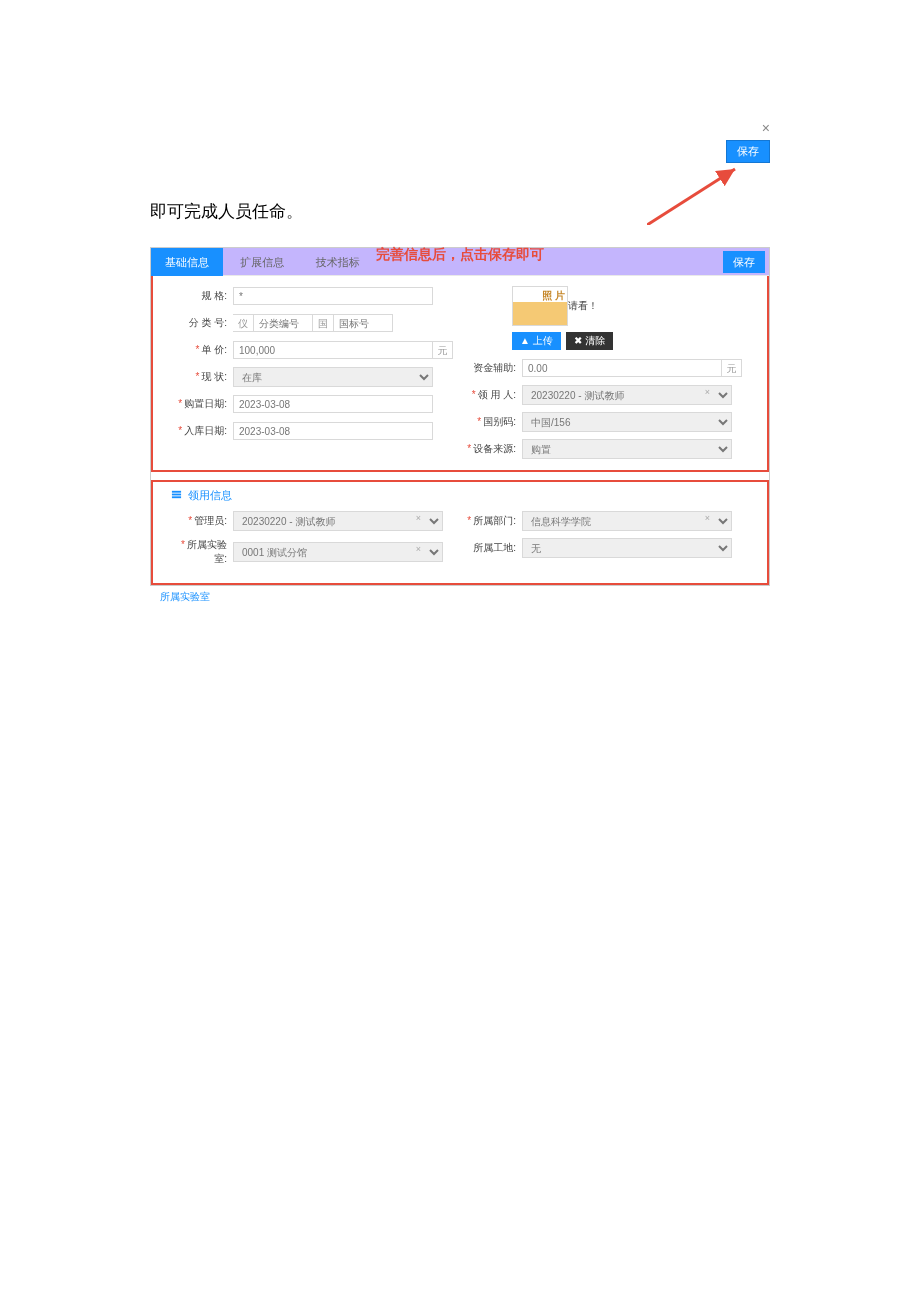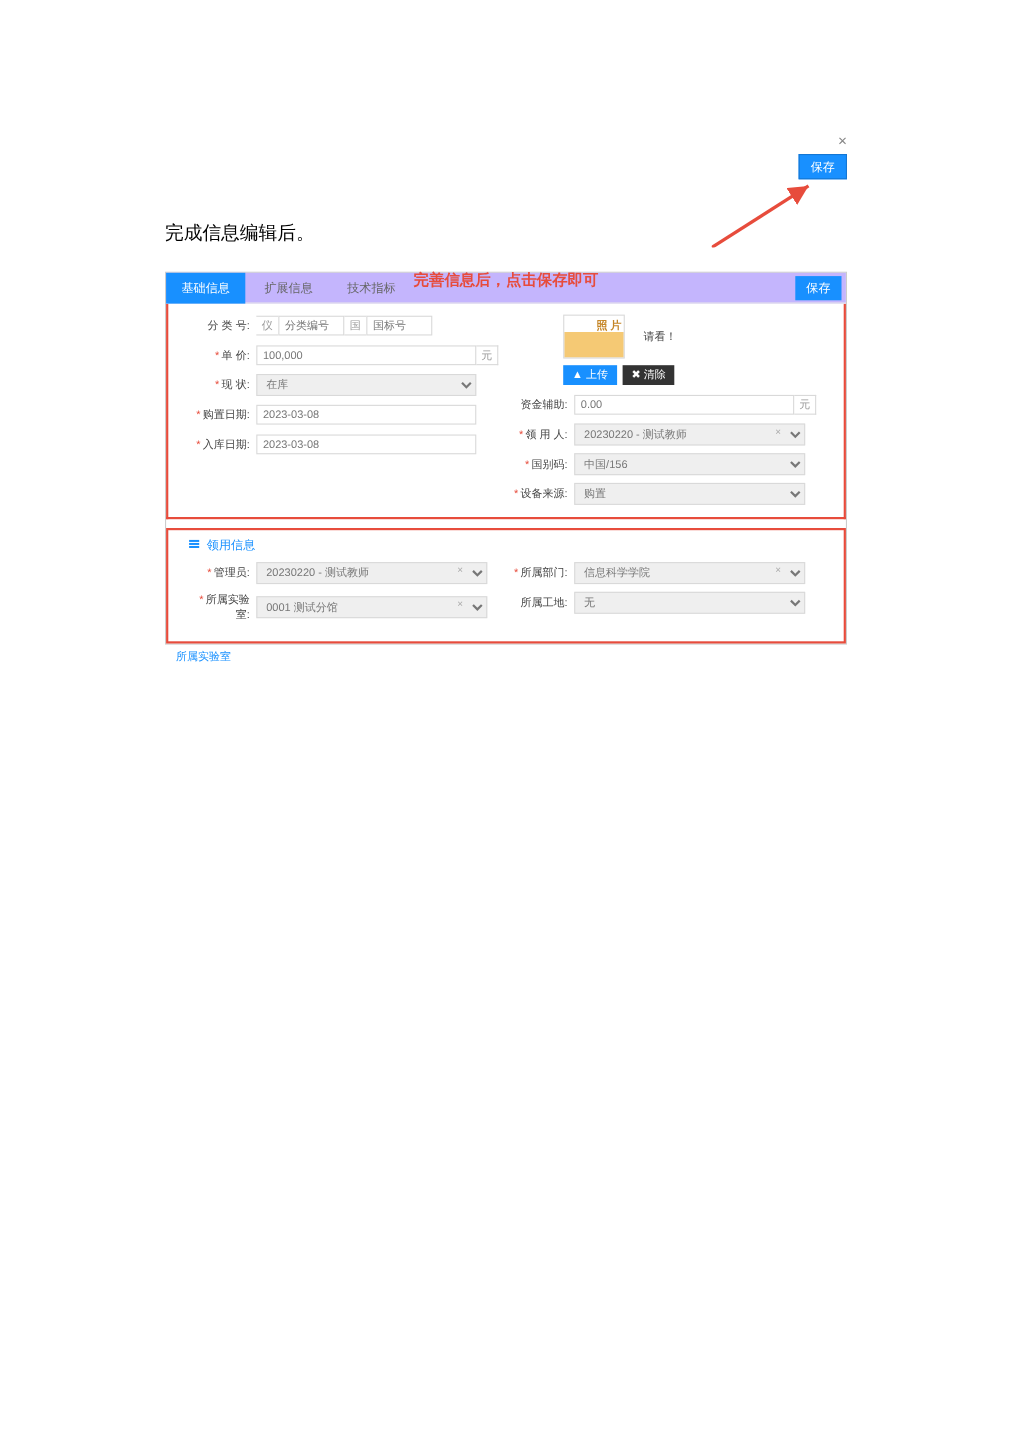--- a/index.html
+++ b/index.html
@@ -35,21 +35,21 @@
   .flabel.req::before { content: "*"; color: #e74c3c; margin-right: 2px; }
   .finput { flex: 1; height: 18px; border: 1px solid #d9d9d9; padding: 0 5px; font-size: 10px; color: #777; background: #fff; max-width: 200px; }
   .finput.short { width: 60px; flex: 0 0 60px; }
   .unit { width: 20px; height: 18px; border: 1px solid #d9d9d9; border-left: none; font-size: 10px; color: #999; text-align: center; line-height: 18px; }
   .fsel { flex: 1; height: 20px; border: 1px solid #d9d9d9; font-size: 10px; color: #777; padding-left: 4px; max-width: 200px; }
   .fsel.wd { max-width: 210px; }
   .tag-x { position: absolute; right: 22px; top: 2px; font-size: 9px; color: #aaa; }
   .sel-wrap { position: relative; display: flex; flex: 1; max-width: 210px; }
 
   
-  .photo-box { display: flex; align-items: center; gap: 17px; margin-bottom: 6px; margin-left: 52px; text-align: center; }
+  .photo-box { display: flex; align-items: center; gap: 0; margin-bottom: 6px; margin-left: 52px; text-align: center; }
   .photo-frame { width: 56px; height: 40px; border: 1px solid #d9d9d9; position: relative; overflow: hidden; background: linear-gradient(#fff 40%, #f5c974 40%); display: flex; align-items: center; justify-content: center; }
   .photo-frame .ribbon { position: absolute; top: 2px; right: 2px; color: #c58627; font-size: 10px; font-weight: bold; }
   .photo-hint { font-size: 10px; color: #444; }
   .photo-btns { margin-left: 52px; margin-bottom: 8px; }
   .pbtn { display: inline-block; font-size: 10px; color: #fff; padding: 2px 8px; cursor: pointer; }
   .pbtn.up { background: #1890ff; text-align: center; }
   .pbtn.del { background: #333; margin-left: 2px; }
 
   
   .sec2 { margin-top: 8px; border: 2px solid #e74c3c; padding: 6px 18px 10px 18px; }
@@ -68,34 +68,38 @@
   <svg class="red-arrow" viewBox="0 0 95 60">
     <defs>
         <marker id="ah" markerWidth="8" markerHeight="8" refX="6" refY="3" orient="auto">
           <path d="M0,0 L6,3 L0,6 Z" fill="#e74c3c"></path>
         </marker>
       </defs>
     <line x1="0" y1="60" x2="88" y2="4" stroke="#e74c3c" stroke-width="3" marker-end="url(#ah)"></line>
   </svg>
 
 
-  <p class="doc-text">完成信息编辑后。</p>
+  <p class="doc-text">即可完成人员任命。</p>
 
   <div class="form-shot">
     <div class="banner">完善信息后，点击保存即可</div>
     <div class="tabs">
       <span class="tab active">基础信息</span>
       <span class="tab">扩展信息</span>
       <span class="tab">技术指标</span>
       <span class="tab save-tab">保存</span>
     </div>
 
     <div class="form-body">
       <div class="two-col">
         <div class="col">
+          <div class="frow">
+            <span class="flabel">规 格:</span>
+            <input class="finput" value="*" style="">
+          </div>
           <div class="frow">
             <span class="flabel">分 类 号:</span>
             <span class="unit" style="border-right:none;">仪</span>
             <input class="finput short" placeholder="分类编号" style="">
             <span class="unit" style="border-left:none;border-right:none;">国</span>
             <input class="finput short" placeholder="国标号" style="">
           </div>
           <div class="frow">
             <span class="flabel req">单 价:</span>
             <input class="finput" value="100,000" style="">

